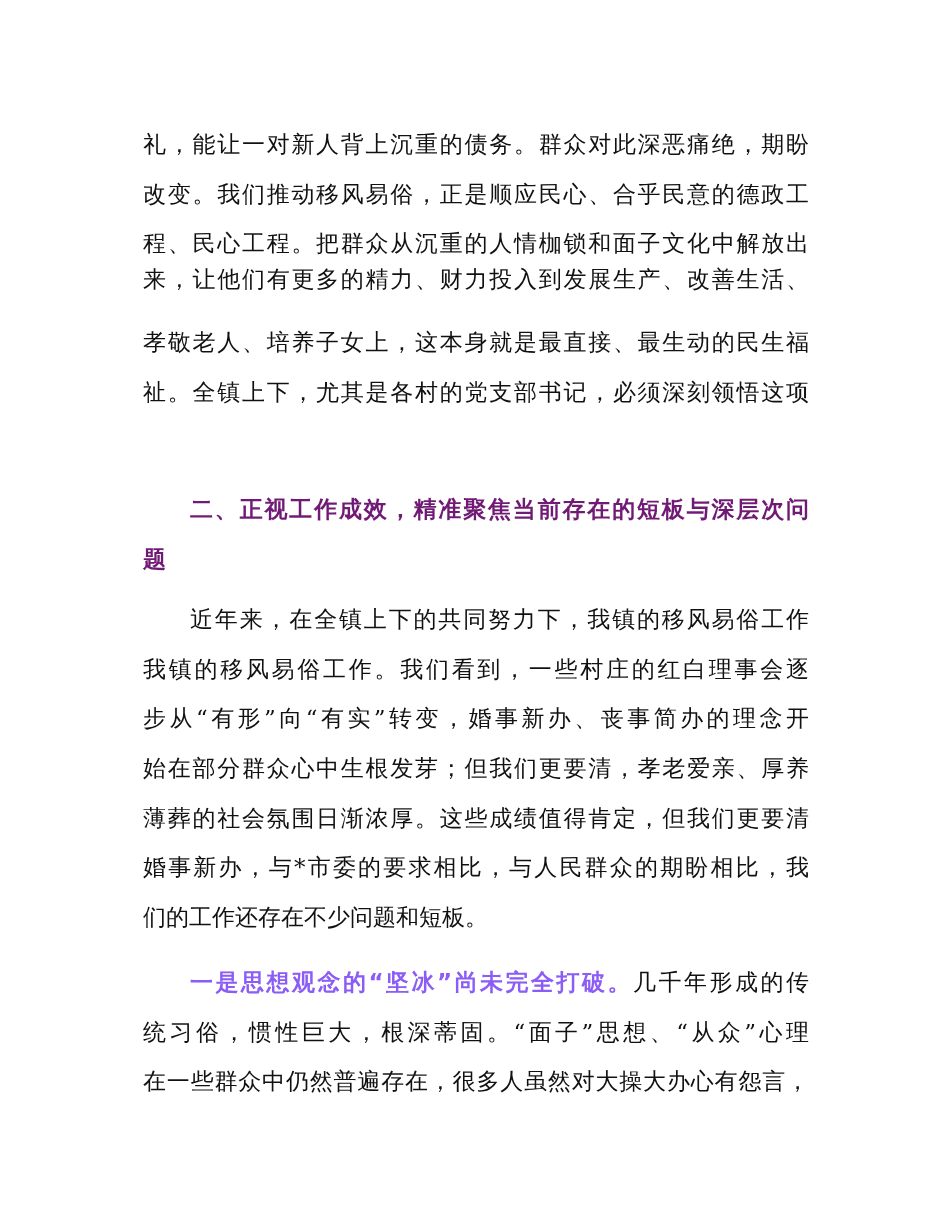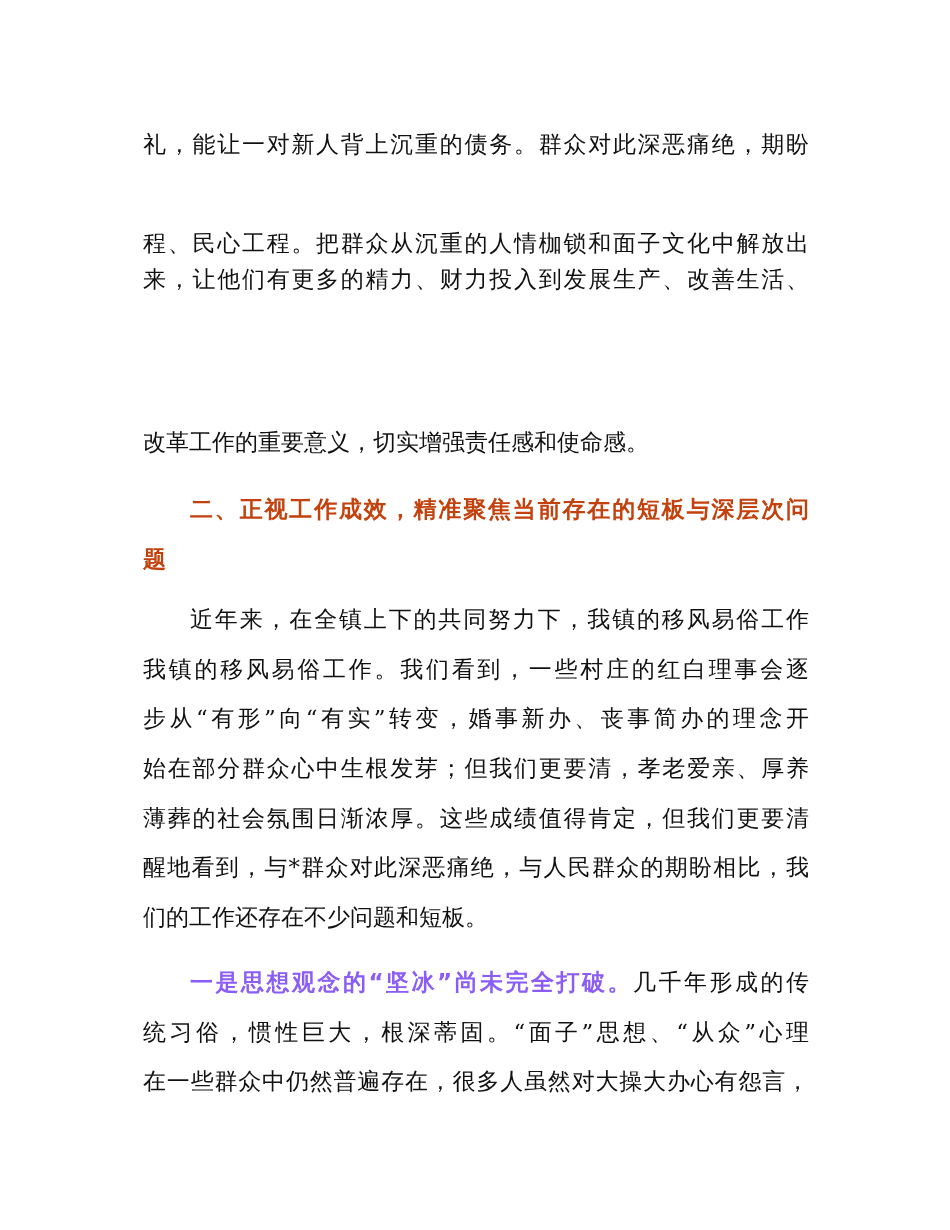--- a/index.html
+++ b/index.html
@@ -16,43 +16,45 @@
     color: #111111;
     white-space: nowrap;
     text-align: justify;
     text-align-last: justify;
   }
   .line.indent { left: 190px; width: 619px; }
   .line.last { text-align-last: left; }
   .line.heading {
     font-family: "DejaVu Sans", "Liberation Sans", sans-serif;
     font-weight: bold;
-    color: #c2410c;
+    color: #701a75;
   }
   .bold { font-family: "DejaVu Sans", "Liberation Sans", sans-serif; font-weight: bold; color: #8b5cf6; }
 </style>
 </head>
 <body>
 
 <div class="page">
 
   <div class="line" style="top:129px">礼，能让一对新人背上沉重的债务。群众对此深恶痛绝，期盼</div>
+  <div class="line" style="top:179px">改变。我们推动移风易俗，正是顺应民心、合乎民意的德政工</div>
   <div class="line" style="top:228px">程、民心工程。把群众从沉重的人情枷锁和面子文化中解放出</div>
   <div class="line" style="top:264px">来，让他们有更多的精力、财力投入到发展生产、改善生活、</div>
-  <div class="line last" style="top:427px">改革工作的重要意义，切实增强责任感和使命感。</div>
+  <div class="line" style="top:327px">孝敬老人、培养子女上，这本身就是最直接、最生动的民生福</div>
+  <div class="line" style="top:377px">祉。全镇上下，尤其是各村的党支部书记，必须深刻领悟这项</div>
 
   <div class="line indent heading" style="top:494px">二、正视工作成效，精准聚焦当前存在的短板与深层次问</div>
   <div class="line heading last" style="top:544px">题</div>
 
   <div class="line indent" style="top:604px">近年来，在全镇上下的共同努力下，我镇的移风易俗工作</div>
   <div class="line" style="top:654px">我镇的移风易俗工作。我们看到，一些村庄的红白理事会逐</div>
   <div class="line" style="top:703px">步从“有形”向“有实”转变，婚事新办、丧事简办的理念开</div>
   <div class="line" style="top:753px">始在部分群众心中生根发芽；但我们更要清，孝老爱亲、厚养</div>
   <div class="line" style="top:803px">薄葬的社会氛围日渐浓厚。这些成绩值得肯定，但我们更要清</div>
-  <div class="line" style="top:852px">醒地看到，与*群众对此深恶痛绝，与人民群众的期盼相比，我</div>
+  <div class="line" style="top:852px">婚事新办，与*市委的要求相比，与人民群众的期盼相比，我</div>
   <div class="line last" style="top:902px">们的工作还存在不少问题和短板。</div>
 
   <div class="line indent" style="top:967px">
     <span class="bold">一是思想观念的“坚冰”尚未完全打破。</span><span>几千年形成的传</span>
   </div>
   <div class="line" style="top:1017px">统习俗，惯性巨大，根深蒂固。“面子”思想、“从众”心理</div>
   <div class="line" style="top:1066px">在一些群众中仍然普遍存在，很多人虽然对大操大办心有怨言，</div>
 
 </div>
 

